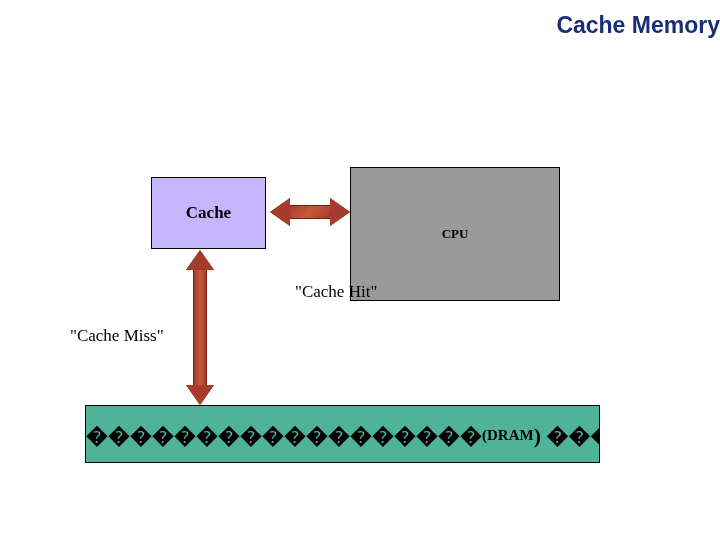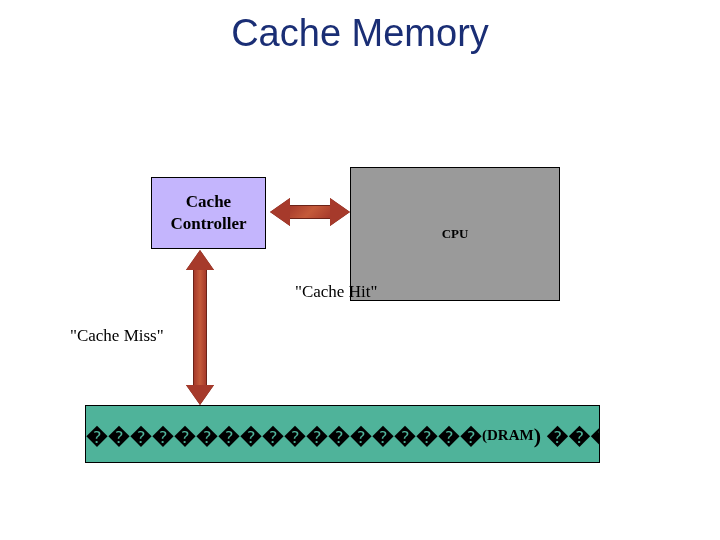--- a/index.html
+++ b/index.html
@@ -1,17 +1,17 @@
 <!DOCTYPE html>
 <html><head>
   <meta charset="utf-8">
   <style>
     * { margin: 0; padding: 0; box-sizing: border-box; }
     body { width: 720px; height: 540px; background: #fff; font-family: "Times New Roman", serif; position: relative; overflow: hidden; }
-    .title { position: absolute; top: 12px; left: 0; right: 0; text-align: center; font-family: Verdana, Arial, sans-serif; font-weight: 400; font-size: 38px; color: #1a2e75; }
+    .title { position: absolute; top: 12px; left: 0; right: 0; text-align: right; font-family: Verdana, Arial, sans-serif; font-weight: 700; font-size: 23px; color: #1a2e75; }
     .box { position: absolute; border: 1px solid #000; display: flex; align-items: center; justify-content: center; text-align: center; flex-direction: column; }
     .cache-controller { left: 151px; top: 177px; width: 115px; height: 72px; background: #c4b5fd; font-family: "Times New Roman", serif; font-weight: 700; font-size: 17px; line-height: 1.3; }
     .cpu { left: 350px; top: 167px; width: 210px; height: 134px; background: #9a9a9a; font-weight: 700; font-size: 13px; }
     .dram { left: 85px; top: 405px; width: 515px; height: 58px; background: #4fb39a; position: absolute; border: 1px solid #000; overflow: hidden; }
     .dram-inner { position: absolute; left: 0; right: 0; top: 50%; transform: translateY(-50%); white-space: nowrap; font-weight: 700; font-size: 22px; text-align: center; }
     .dram-text { font-size: 15px; font-weight: 700; vertical-align: 3px; }
     .label { position: absolute; font-family: "Times New Roman", serif; font-size: 17px; }
     .label-hit { left: 295px; top: 282px; }
     .label-miss { left: 70px; top: 326px; }
     .arrow { position: absolute; }
@@ -24,21 +24,20 @@
     .tri-up { border-left: 14px solid transparent; border-right: 14px solid transparent; border-bottom: 20px solid #a63a2b; filter: drop-shadow(0 0 0.3px #6b2318); }
     .tri-down { border-left: 14px solid transparent; border-right: 14px solid transparent; border-top: 20px solid #a63a2b; filter: drop-shadow(0 0 0.3px #6b2318); }
   </style>
 </head>
 <body>
 
 <div class="title">Cache Memory</div>
 
 <div class="box cache-controller">
   <span>Cache</span>
-  <span>Controller</span>
 </div>
 
 <div class="box cpu">
   <span>CPU</span>
 </div>
 
 <div class="dram">
   <div class="dram-inner">
     <span>������������������</span><span class="dram-text">(DRAM</span><span>) ����</span>
   </div>

